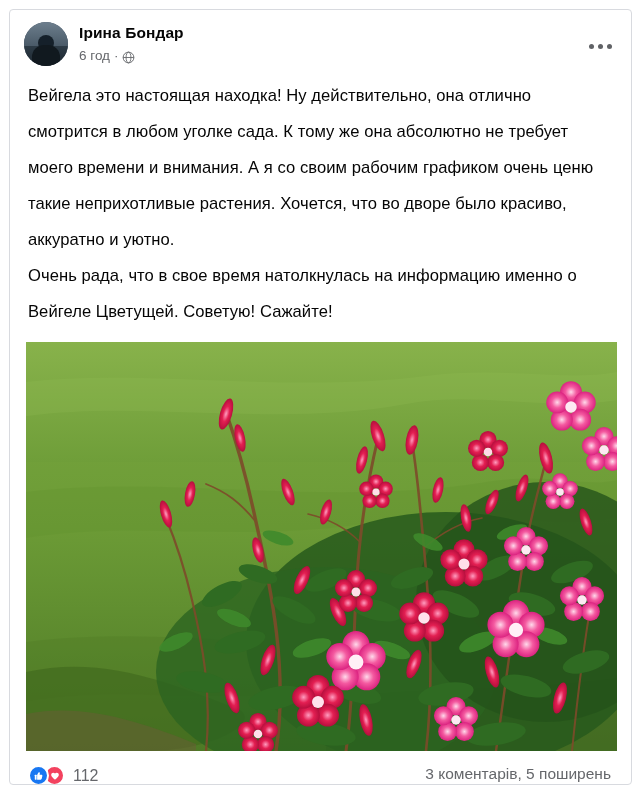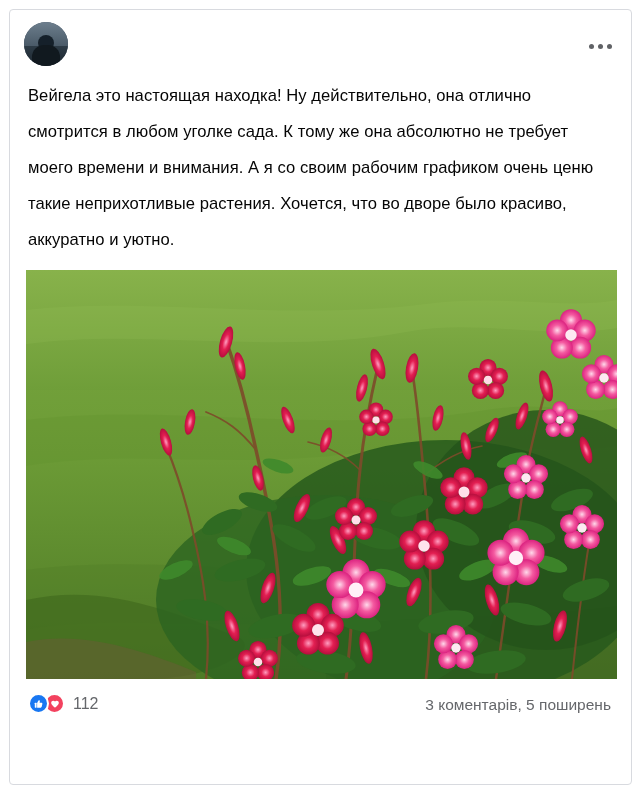--- a/index.html
+++ b/index.html
@@ -141,21 +141,21 @@
     position: relative;
     width: 591px;
     height: 409px;
     overflow: hidden;
     background: #5f8f33;
   }
   .post-image svg { display: block; }
   
   .post-footer {
     display: flex;
-    align-items: flex-end;
+    align-items: flex-start;
     justify-content: space-between;
     padding: 14px 20px 0 18px;
   }
   .reactions {
     display: flex;
     align-items: center;
   }
   .reaction-icon {
     width: 21px;
     height: 21px;
@@ -195,30 +195,45 @@
 
     <div class="post-header">
 
       <div class="avatar">
         <div class="av-sky"></div>
         <div class="av-ground"></div>
         <div class="av-head"></div>
         <div class="av-body"></div>
       </div>
 
+      <div class="header-text">
+        <div class="author-name">Ірина Бондар</div>
+        <div class="meta-row">
+          <span class="timestamp">6 год</span>
+          <span class="meta-dot">·</span>
+          <span class="globe-icon">
+            <svg viewBox="0 0 16 16" width="13" height="13" aria-hidden="true">
+              <circle cx="8" cy="8" r="6.6" fill="none" stroke="#65676b" stroke-width="1.2"></circle>
+              <ellipse cx="8" cy="8" rx="3" ry="6.6" fill="none" stroke="#65676b" stroke-width="1.1"></ellipse>
+              <line x1="1.4" y1="8" x2="14.6" y2="8" stroke="#65676b" stroke-width="1.1"></line>
+            </svg>
+          </span>
+        </div>
+      </div>
 
       <div class="menu-dots">
         <i></i>
         <i></i>
         <i></i>
       </div>
     </div>
 
     <div class="post-body">
       <p>Вейгела это настоящая находка! Ну действительно, она отлично смотрится в любом уголке сада. К тому же она абсолютно не требует моего времени и внимания. А я со своим рабочим графиком очень ценю такие неприхотливые растения. Хочется, что во дворе было красиво, аккуратно и уютно.</p>
+      <p>Очень рада, что в свое время натолкнулась на информацию именно о Вейгеле Цветущей. Советую! Сажайте!</p>
     </div>
 
     <div class="post-image-wrap">
       <div class="post-image">
         <svg viewBox="0 0 591 409" width="591" height="409" preserveAspectRatio="none" aria-hidden="true">
           <defs>
             <linearGradient id="grassG" x1="0" y1="0" x2="0" y2="1">
               <stop offset="0%" stop-color="#7aa840"></stop>
               <stop offset="45%" stop-color="#6c9b36"></stop>
               <stop offset="100%" stop-color="#4e7a26"></stop>

